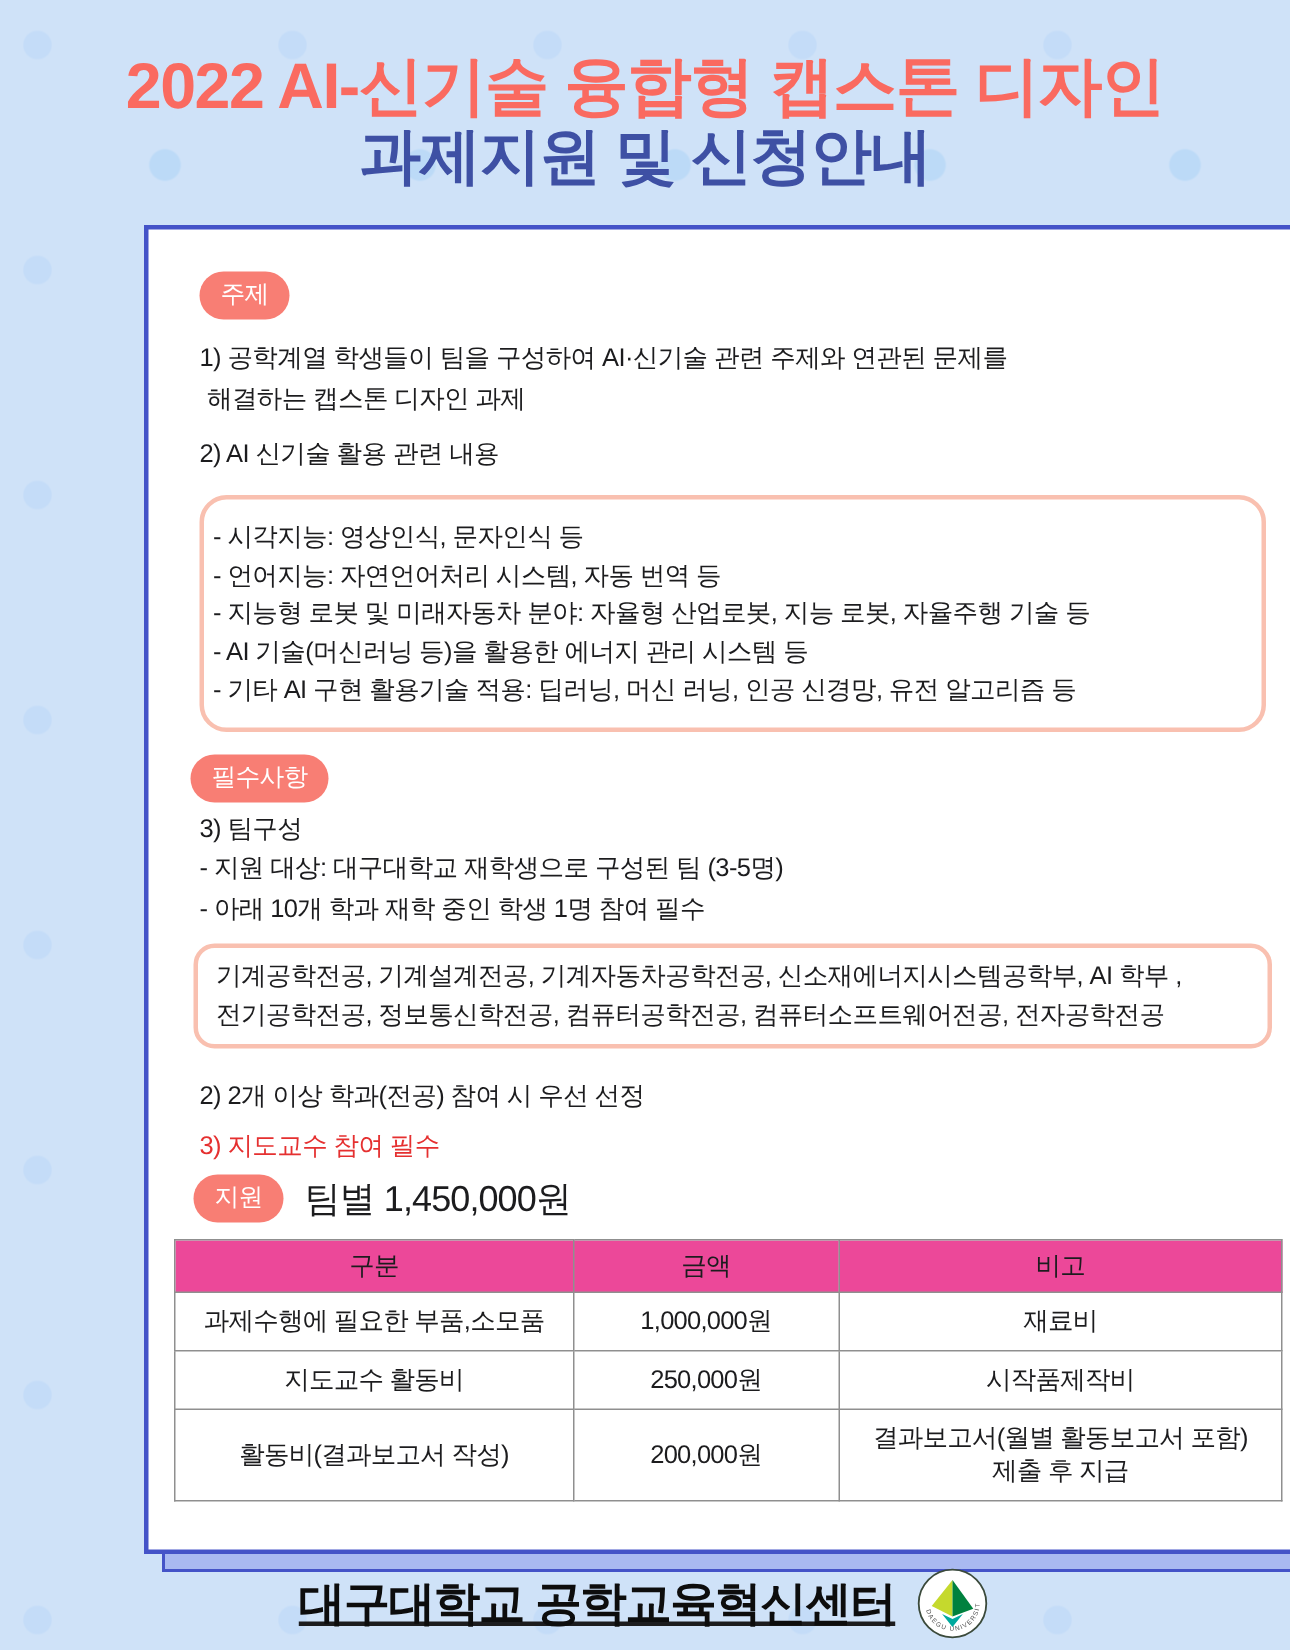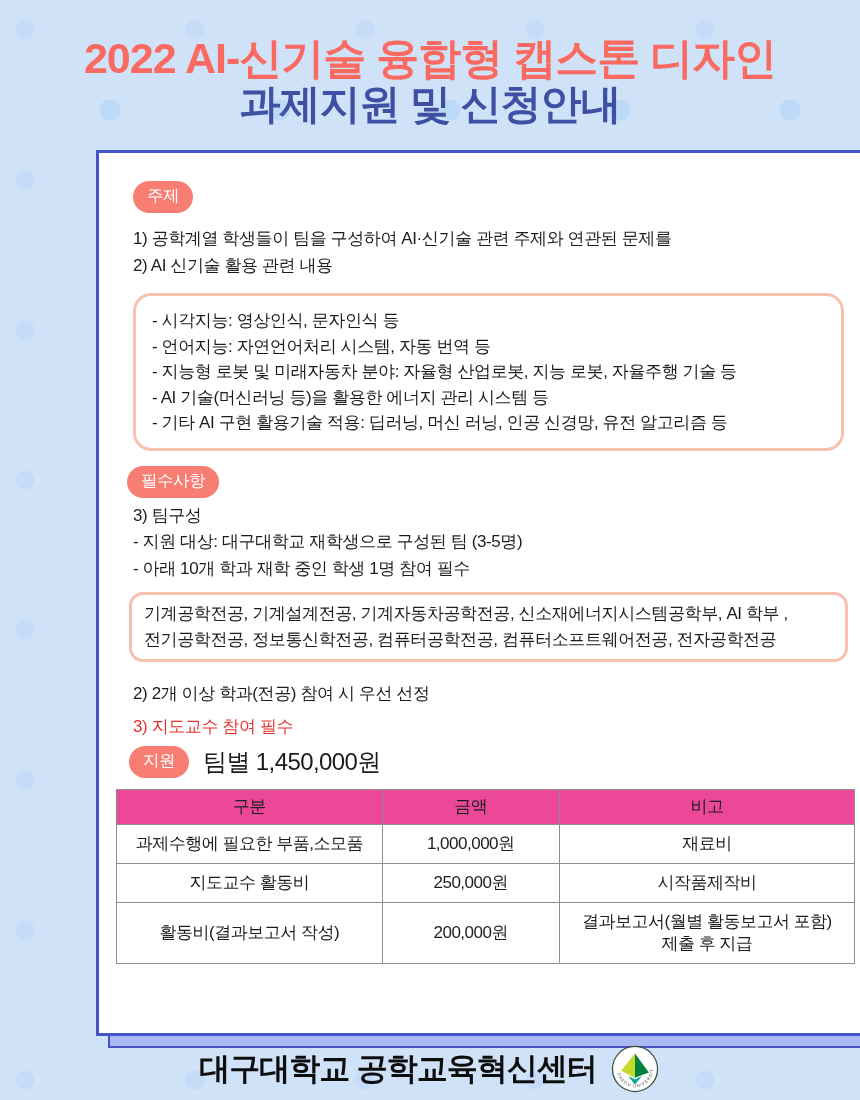--- a/index.html
+++ b/index.html
@@ -46,21 +46,21 @@
   .topic-badge { margin-left: 18px; margin-bottom: 12px; }
   .para { line-height: 27px; color: #1c1c1e; }
   .para-indent { padding-left: 5px; }
   .mb10 { margin-bottom: 10px; }
   .mb14 { margin-bottom: 14px; }
 
   .coral-box {
     border: 3px solid #f9c0b0;
     border-radius: 18px;
     margin: 0 14px 15px 18px;
-    padding: 12px 16px;
+    padding: 12px 6px;
     line-height: 25.5px;
   }
   .req-badge { margin-left: 12px; margin-bottom: 5px; }
   .req-lines { line-height: 26.5px; margin-bottom: 10px; }
   .dept-box {
     border: 3px solid #f9c0b0;
     border-radius: 14px;
     margin: 0 10px 18px 14px;
     padding: 6px 12px;
     line-height: 26px;
@@ -93,38 +93,40 @@
     white-space: pre-line;
     line-height: 22px;
   }
   .col1 { width: 36%; } .col2 { width: 24%; } .col3 { width: 40%; }
 
   .footer {
     position: absolute;
     left: 0; right: 0; top: 1043px;
     display: flex; align-items: center; justify-content: center;
     gap: 12px;
+    text-decoration: underline;
   }
   .footer-org { font-size: 31px; font-weight: bold; color: #0d0d0d; letter-spacing: -1px; }
   .footer-contact { font-size: 15px; color: #3a3a3a; line-height: 23px; letter-spacing: -0.3px; }
   .seal { width: 52px; height: 52px; }
 </style>
 </head>
 <body>
 
 <div class="page-title">
   <div class="title-line1">2022 AI-신기술 융합형 캡스톤 디자인</div>
   <div class="title-line2">과제지원 및 신청안내</div>
 </div>
 
 <div class="card">
 
   
   <div class="topic-badge badge-coral">주제</div>
   <div class="inset para">1) 공학계열 학생들이 팀을 구성하여 AI·신기술 관련 주제와 연관된 문제를</div>
+  <div class="inset para para-indent mb10">해결하는 캡스톤 디자인 과제</div>
   <div class="inset para mb14">2) AI 신기술 활용 관련 내용</div>
 
   <div class="coral-box">
     <div>- 시각지능: 영상인식, 문자인식 등</div>
     <div>- 언어지능: 자연언어처리 시스템, 자동 번역 등</div>
     <div>- 지능형 로봇 및 미래자동차 분야: 자율형 산업로봇, 지능 로봇, 자율주행 기술  등</div>
     <div>- AI 기술(머신러닝 등)을 활용한 에너지 관리 시스템 등</div>
     <div>- 기타 AI 구현 활용기술 적용: 딥러닝, 머신 러닝, 인공 신경망, 유전 알고리즘 등</div>
   </div>
 

